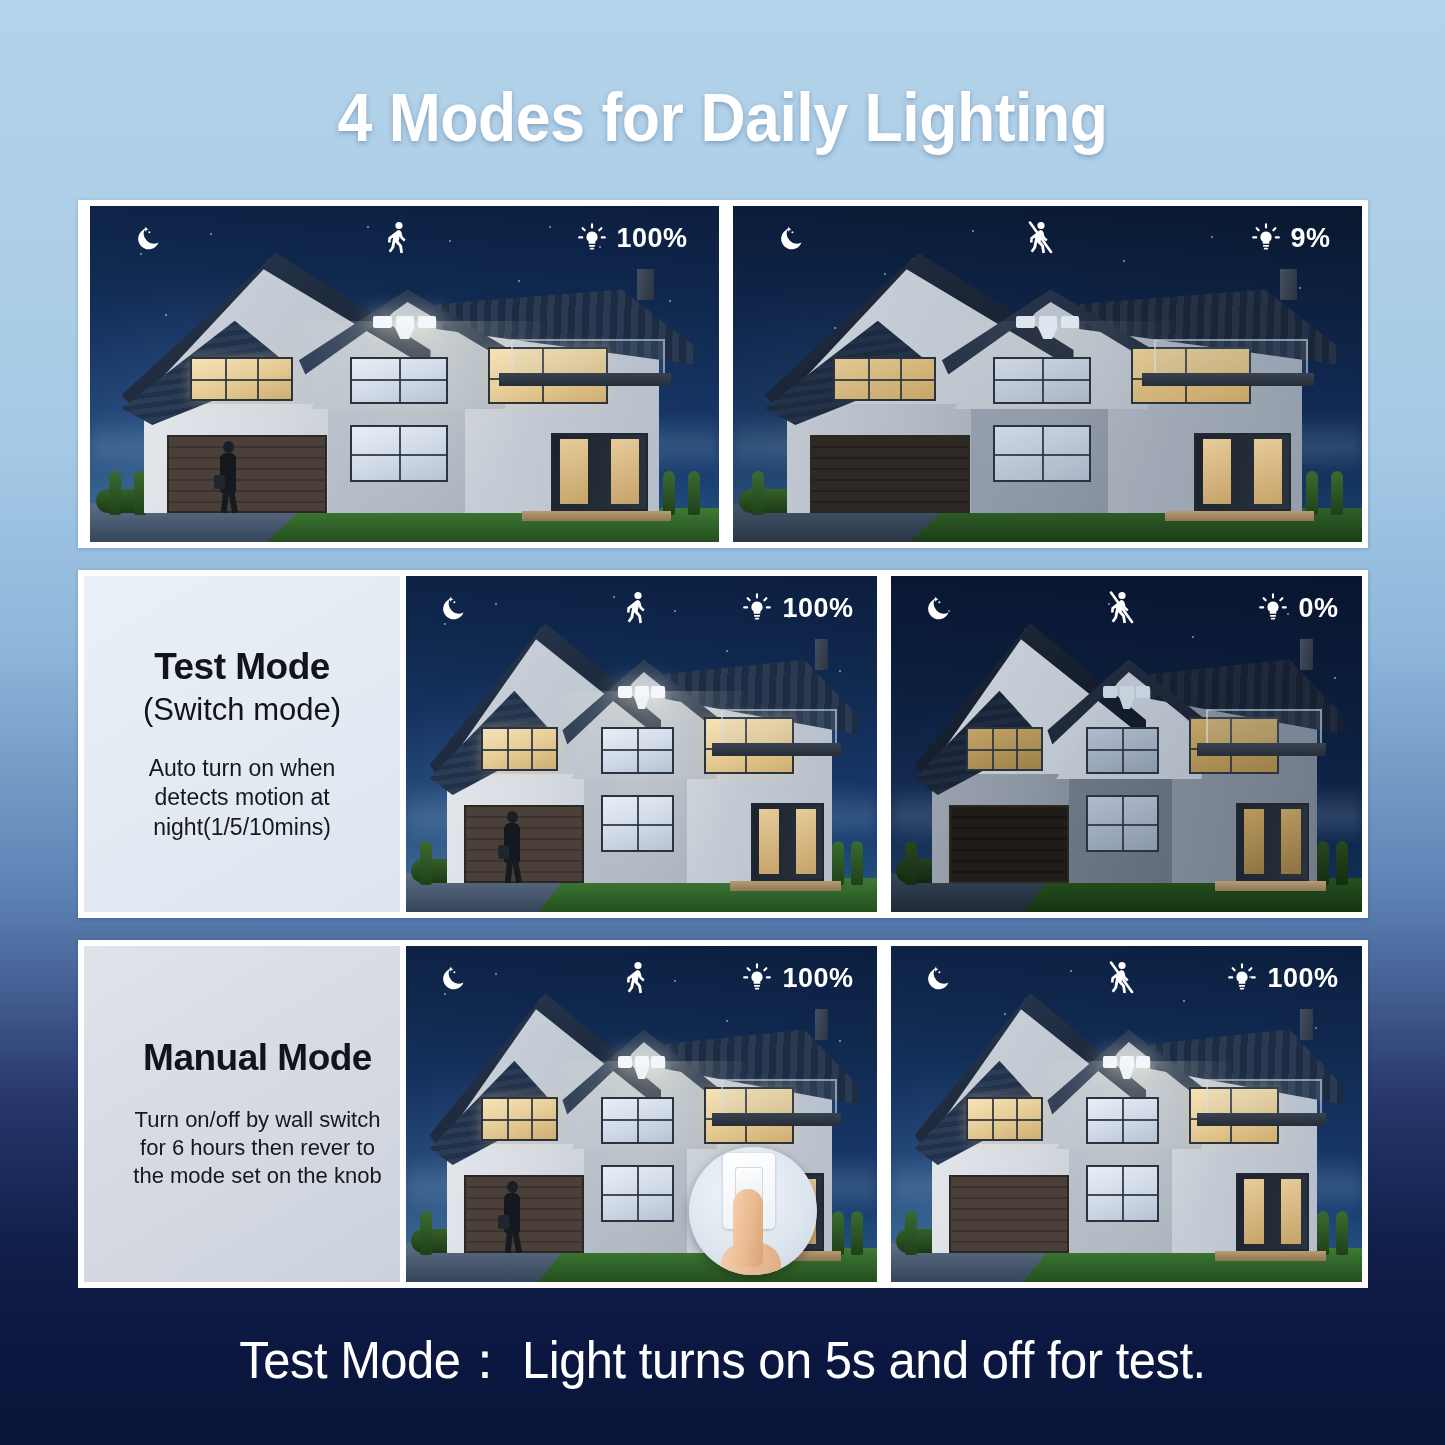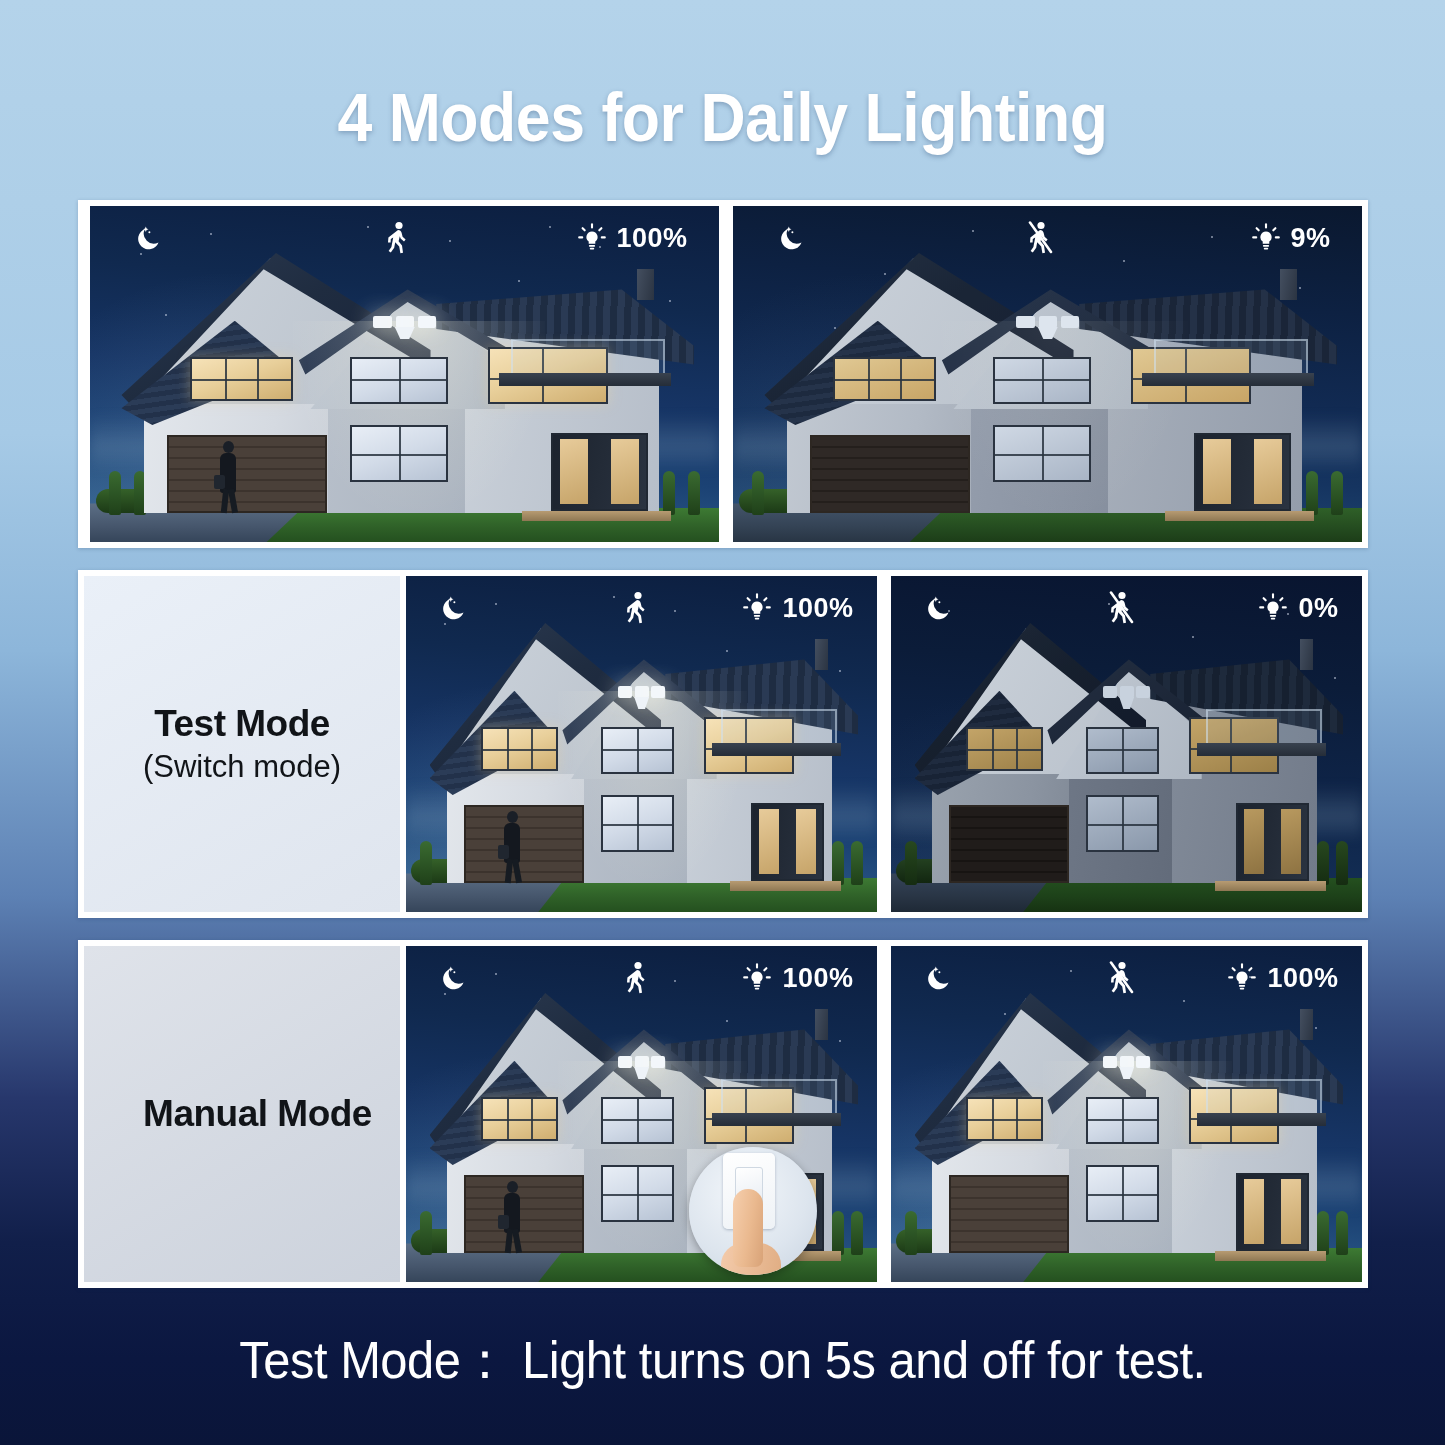--- a/index.html
+++ b/index.html
@@ -581,20 +581,21 @@
           </div>
         </div>
       </div>
     </div>
   </div>
 
   <div class="row row2">
     <div class="textpanel">
       <div class="mode-title">Test Mode</div>
       <div class="mode-sub">(Switch mode)</div>
+      <div class="mode-desc">Auto turn on when<br>detects motion at<br>night(1/5/10mins)</div>
     </div>
     <div class="scenes">
 
       <div class="scene glow">
         <div class="sky"></div>
         <div class="stars">
           <i style="left:8%;top:14%"></i>
             <i style="left:19%;top:8%"></i>
             <i style="left:31%;top:18%"></i>
           <i style="left:57%;top:10%"></i>
@@ -796,20 +797,21 @@
             <span class="pct">0%</span>
           </div>
         </div>
       </div>
     </div>
   </div>
 
   <div class="row row3">
     <div class="textpanel">
       <div class="mode-title">Manual Mode</div>
+      <div class="mode-desc">Turn on/off by wall switch<br>for 6 hours then rever to<br>the mode set on the knob</div>
     </div>
     <div class="scenes">
 
       <div class="scene glow">
         <div class="sky"></div>
         <div class="stars">
           <i style="left:8%;top:14%"></i>
             <i style="left:19%;top:8%"></i>
             <i style="left:31%;top:18%"></i>
           <i style="left:57%;top:10%"></i>

